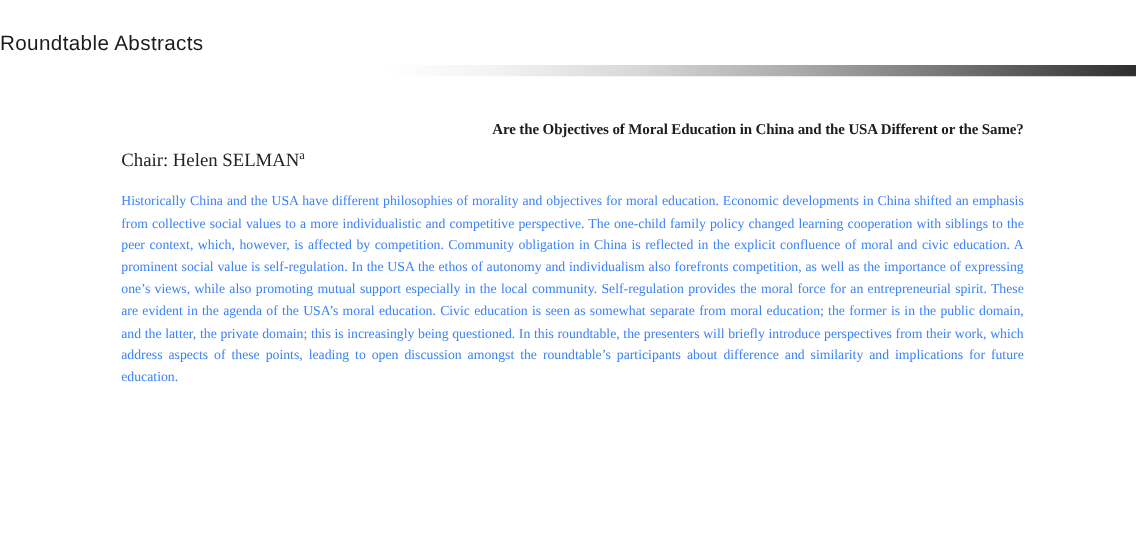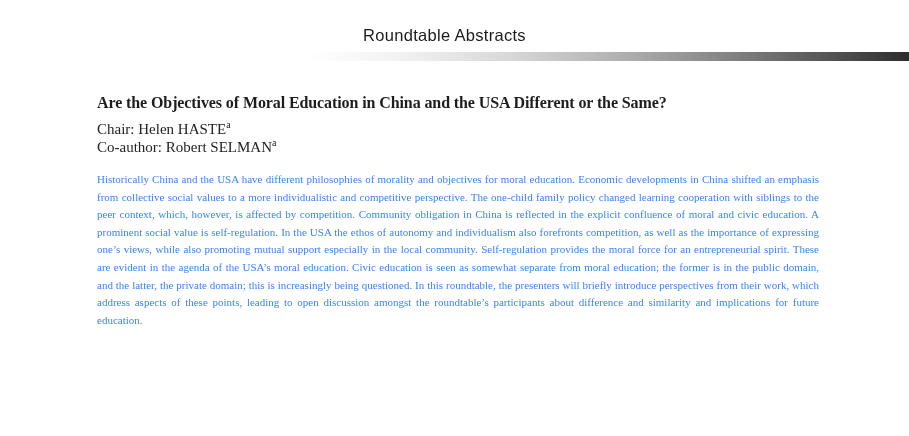--- a/index.html
+++ b/index.html
@@ -13,21 +13,21 @@
     position: relative;
     overflow: hidden;
     font-family: "Liberation Serif", serif;
     color: #232323;
   }
   .running-header {
     position: absolute;
     top: 26px;
     left: 0;
     right: 20px;
-    text-align: center;
+    text-align: left;
   }
   .running-header-text {
     font-family: "Liberation Sans", sans-serif;
     font-size: 16.5px;
     letter-spacing: 0.3px;
     color: #1b1b1b;
   }
   .header-rule {
     position: absolute;
     top: 52px;
@@ -38,26 +38,27 @@
       #ffffff 0%, #ffffff 34%, #f2f2f2 44%, #d8d8d8 56%,
       #ababab 70%, #6f6f6f 85%, #2d2d2d 100%);
   }
   .content {
     position: absolute;
     left: 97px;
     top: 94px;
     width: 722px;
   }
   .title {
-    font-size: 16px;
+    font-size: 12px;
     font-weight: bold;
     margin: 0 0 8px 0;
     letter-spacing: -0.1px;
     color: #1d1d1d;
     line-height: 18px;
+    text-align: right;
   }
   .credits {
     margin: 0;
   }
   .credit-line {
     margin: 0;
     font-size: 15px;
     line-height: 18px;
     color: #232323;
   }
@@ -84,24 +85,23 @@
   </div>
 
   <div class="header-rule"></div>
 
   <main class="content">
 
     <h1 class="title">Are the Objectives of Moral Education in China and the USA Different or the Same?</h1>
 
     <div class="credits">
 
-      <p class="credit-line"><span>Chair: Helen HASTE</span><sup>a</sup></p>
+      <p class="credit-line"><span>Chair: Helen SELMAN</span><sup>a</sup></p>
 
 
-      <p class="credit-line"><span>Co-author: Robert SELMAN</span><sup>a</sup></p>
 
 
     </div>
 
     <p class="body-text">Historically China and the USA have different philosophies of morality and objectives for moral education. Economic developments in China shifted an emphasis from collective social values to a more individualistic and competitive perspective. The one-child family policy changed learning cooperation with siblings to the peer context, which, however, is affected by competition. Community obligation in China is reflected in the explicit confluence of moral and civic education. A prominent social value is self-regulation. In the USA the ethos of autonomy and individualism also forefronts competition, as well as the importance of expressing one’s views, while also promoting mutual support especially in the local community. Self-regulation provides the moral force for an entrepreneurial spirit. These are evident in the agenda of the USA’s moral education. Civic education is seen as somewhat separate from moral education; the former is in the public domain, and the latter, the private domain; this is increasingly being questioned. In this roundtable, the presenters will briefly introduce perspectives from their work, which address aspects of these points, leading to open discussion amongst the roundtable’s participants about difference and similarity and implications for future education.</p>
 
   </main>
 
 </div>
 

